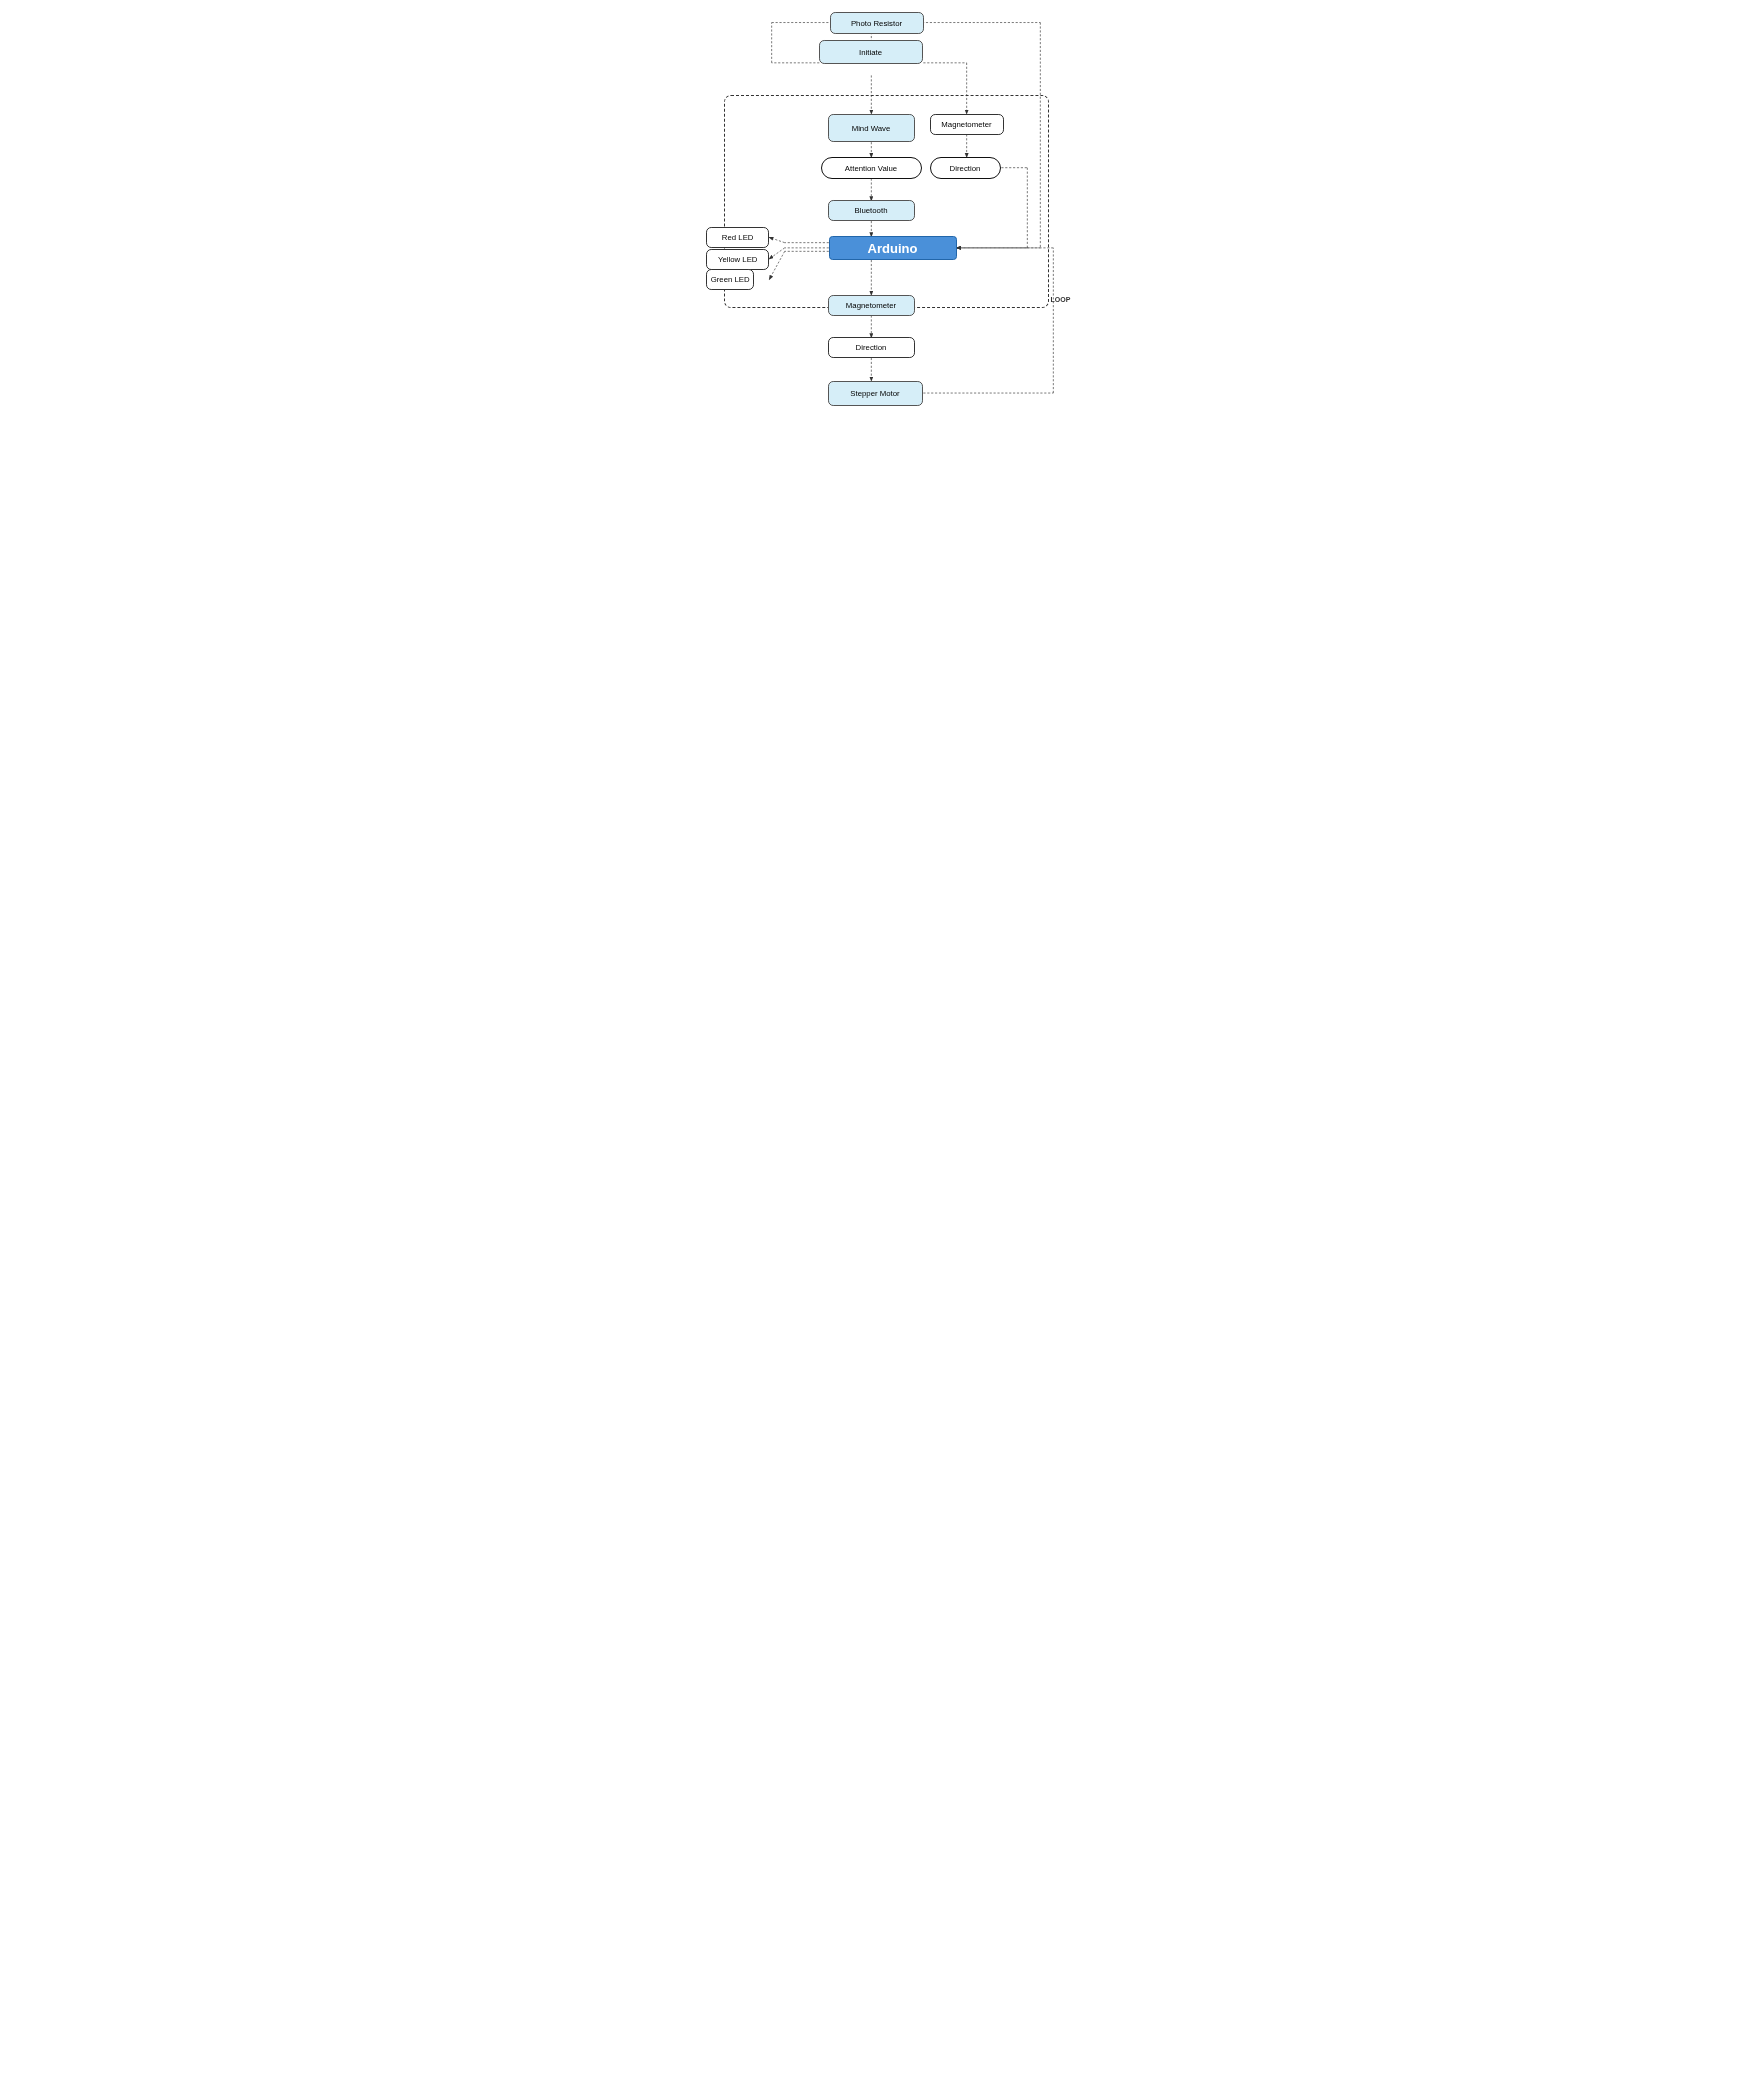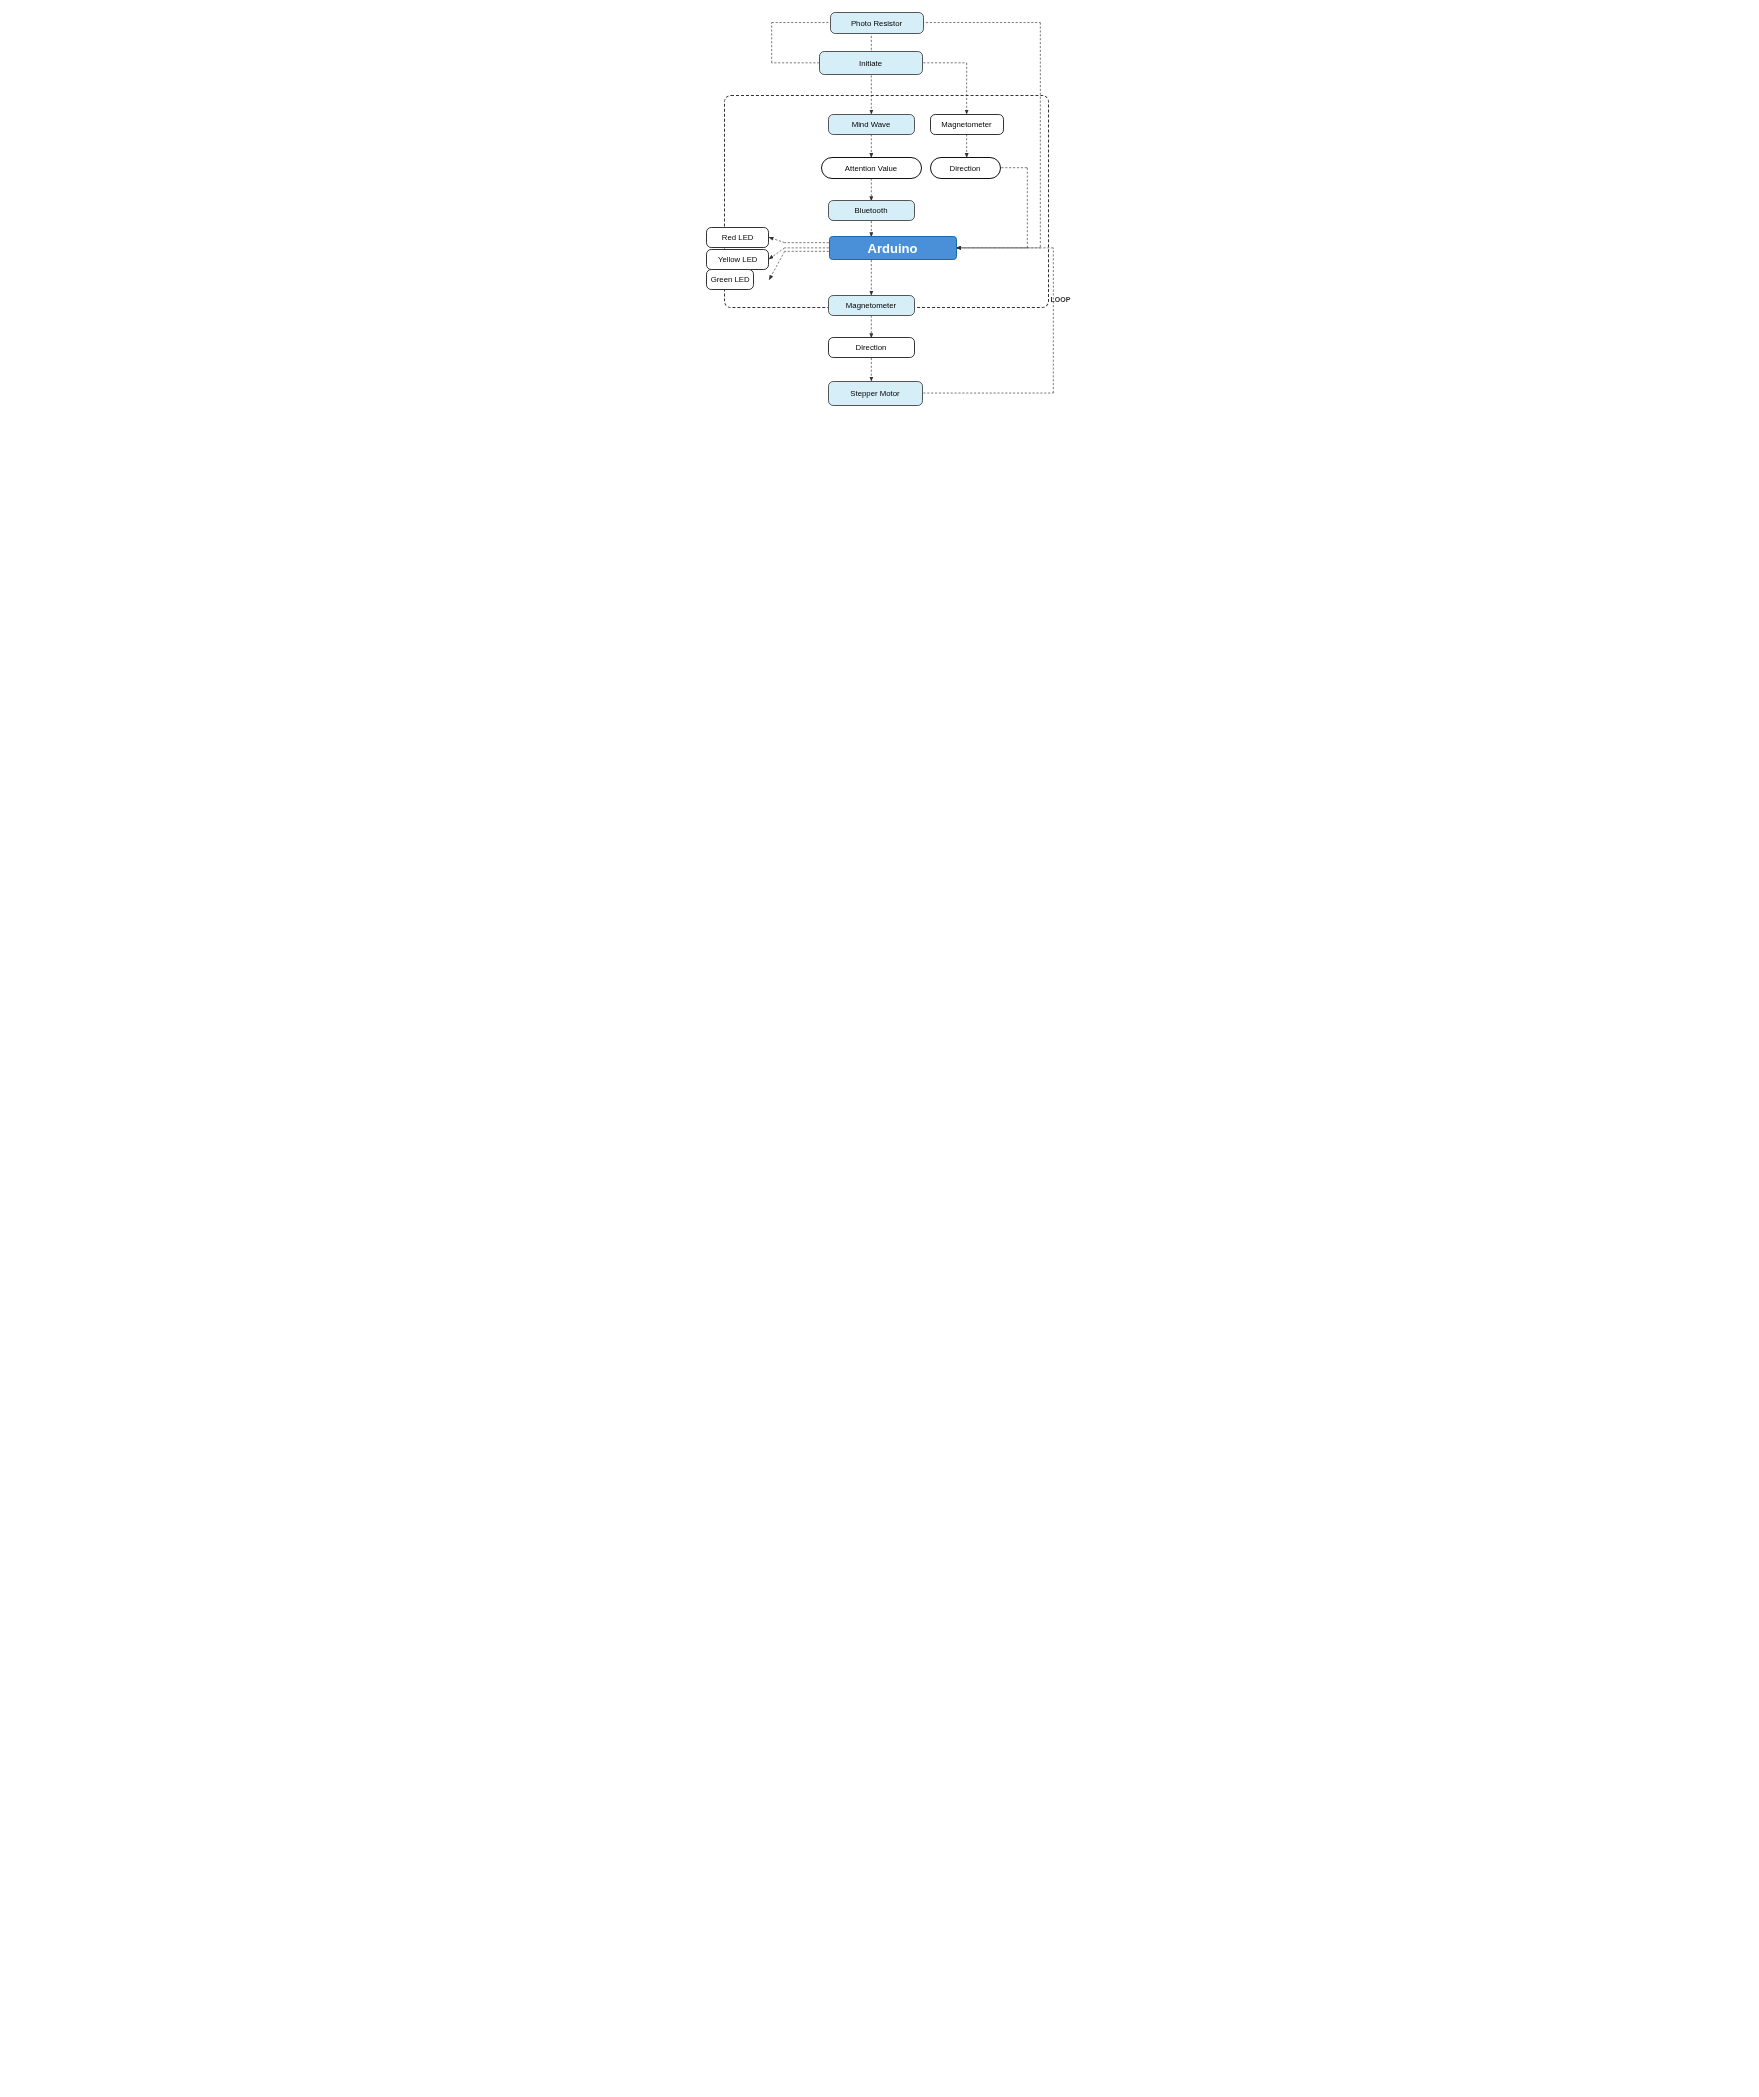--- a/index.html
+++ b/index.html
@@ -129,27 +129,27 @@
 
     <line x1="520" y1="907" x2="820" y2="907" stroke="#333" stroke-width="1.5" stroke-dasharray="5,4"></line>
     <line x1="820" y1="907" x2="820" y2="572" stroke="#333" stroke-width="1.5" stroke-dasharray="5,4"></line>
     <line x1="820" y1="572" x2="598" y2="572" stroke="#333" stroke-width="1.5" stroke-dasharray="5,4" marker-end="url(#arrow)"></line>
 
     <polyline points="390,127 400,118 410,127" fill="none" stroke="#333" stroke-width="1.5"></polyline>
   </svg>
 
   <div class="flow-node node-rounded-light" style="left:132px; top:12px; width:94px; height:22px;">Photo Resistor</div>
 
-  <div class="flow-node node-rounded-light" style="left:121px; top:51px; width:104px; height:24px;">Initiate</div>
+  <div class="flow-node node-rounded-light" style="left:121px; top:40px; width:104px; height:24px;">Initiate</div>
 
   <div class="loop-box" style="left:26px; top:95px; width:325px; height:213px;">
   </div>
   <div class="loop-label" style="left:353px; top:296px;">LOOP</div>
 
-  <div class="flow-node node-rounded-light" style="left:130px; top:114px; width:87px; height:21px;">Mind Wave</div>
+  <div class="flow-node node-rounded-light" style="left:130px; top:114px; width:87px; height:28px;">Mind Wave</div>
 
   <div class="flow-node node-rounded-white" style="left:232px; top:114px; width:74px; height:21px;">Magnetometer</div>
 
   <div class="flow-node node-stadium" style="left:123px; top:157px; width:101px; height:22px;">Attention Value</div>
 
   <div class="flow-node node-stadium" style="left:232px; top:157px; width:71px; height:22px;">Direction</div>
 
   <div class="flow-node node-rounded-light" style="left:130px; top:200px; width:87px; height:21px;">Bluetooth</div>
 
   <div class="flow-node node-blue" style="left:131px; top:236px; width:128px; height:24px;">Arduino</div>

